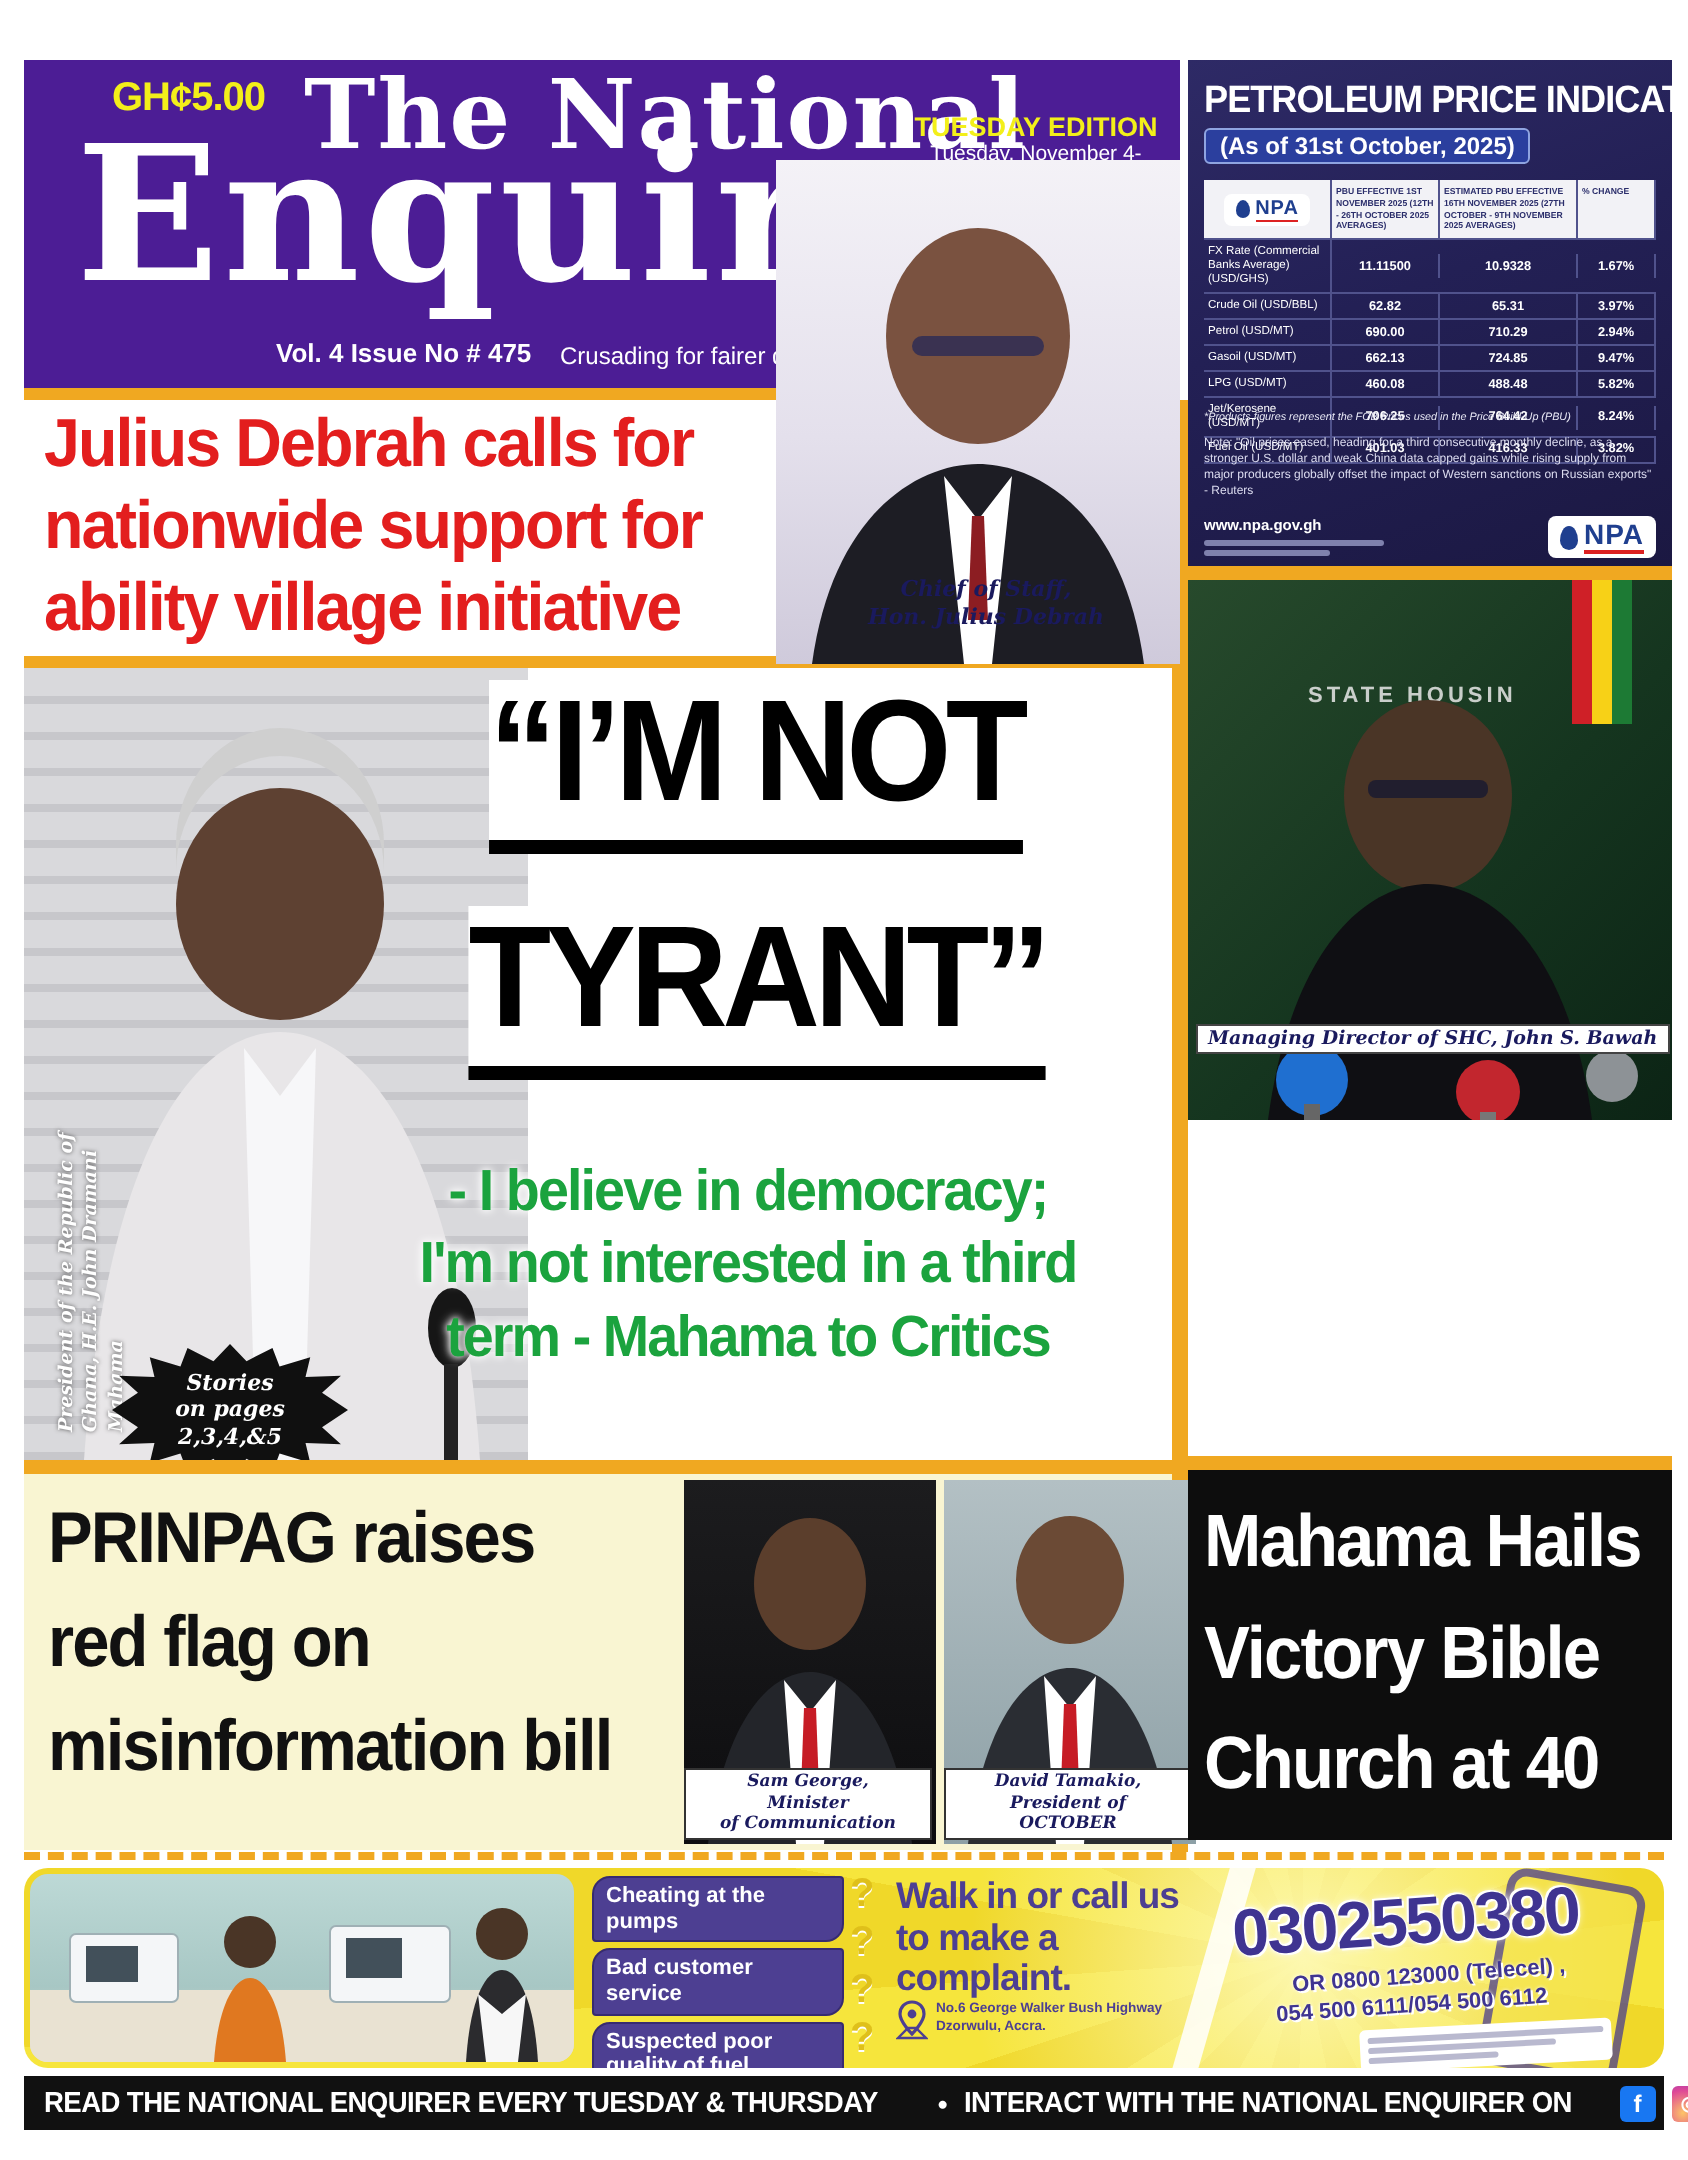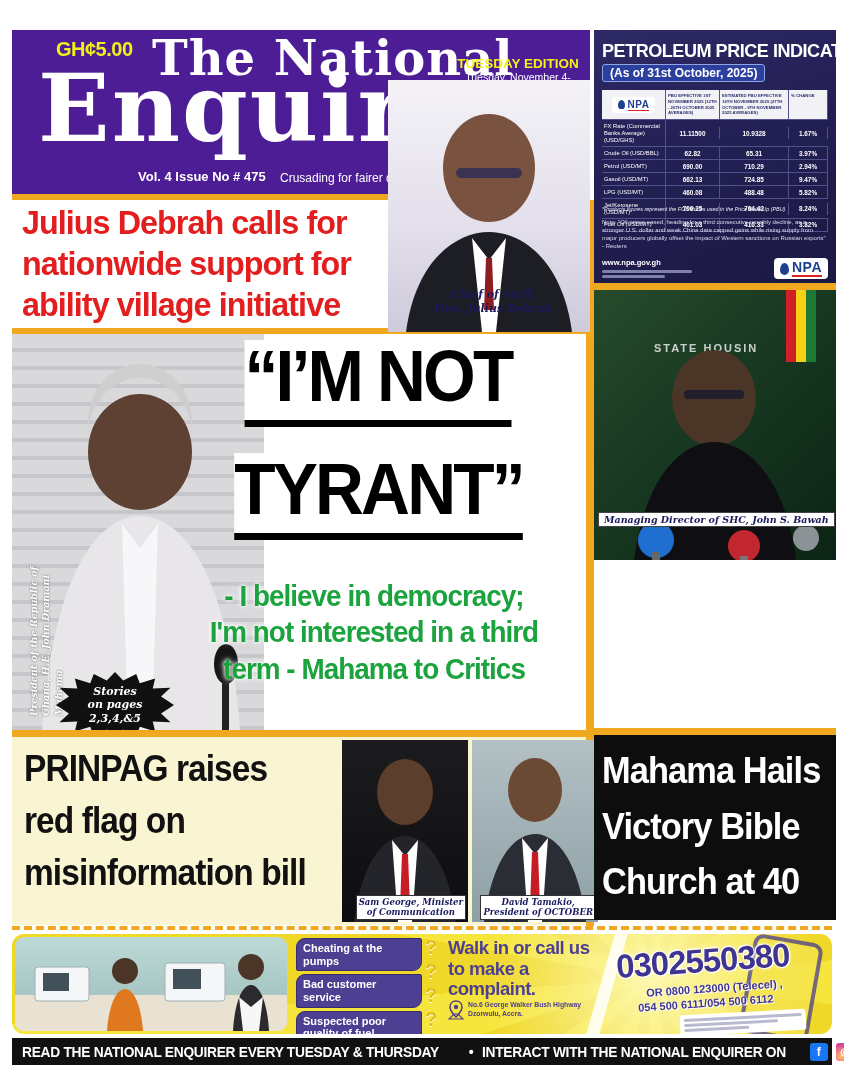--- a/index.html
+++ b/index.html
@@ -54,21 +54,21 @@
       clip-path:polygon(50% 0%,57% 13%,68% 3%,71% 17%,84% 10%,82% 25%,97% 24%,89% 37%,100% 50%,89% 63%,97% 76%,82% 75%,84% 90%,71% 83%,68% 97%,57% 87%,50% 100%,43% 87%,32% 97%,29% 83%,16% 90%,18% 75%,3% 76%,11% 63%,0% 50%,11% 37%,3% 24%,18% 25%,16% 10%,29% 17%,32% 3%,43% 13%);}
 
   
   .prinpag-block{left:12px;top:737px;width:574px;height:188px;background:#f9f5d2;}
   .prinpag-headline{left:12px;top:6px;color:#111;font-weight:bold;font-size:36px;
       letter-spacing:-1px;line-height:1.45;transform:scaleX(.93);transform-origin:0 0;}
   .pphoto{top:3px;width:126px;height:182px;overflow:hidden;}
   .pp-sam{left:330px;background:linear-gradient(180deg,#1c1c1e,#0d0d0f);}
   .pp-david{left:460px;background:linear-gradient(180deg,#b3c0c4,#8da0a6);}
   .pcaption{position:absolute;right:2px;bottom:2px;background:#fff;border:1px solid #333;
-      padding:1px 2px;text-align:center;color:#1a1a5e;font-family:"DejaVu Serif",serif;
+      padding:1px 16px;text-align:center;color:#1a1a5e;font-family:"DejaVu Serif",serif;
       font-style:italic;font-weight:bold;font-size:8.5px;line-height:1.25;}
 
   
   .npa-panel{left:594px;top:30px;width:242px;height:253px;
       background:linear-gradient(160deg,#2e2a66 0%,#232055 45%,#1b1842 100%);color:#fff;}
   .npa-title{left:8px;top:10px;font-weight:bold;font-size:19px;letter-spacing:-.5px;
       transform:scaleX(.95);transform-origin:0 0;white-space:nowrap;}
   .npa-asof{left:8px;top:34px;background:#2b3f9e;border:1px solid #8fa4e0;border-radius:3px;
       padding:1px 7px;font-weight:bold;font-size:12px;}
   .npa-table{left:8px;top:60px;width:226px;font-size:6px;}

